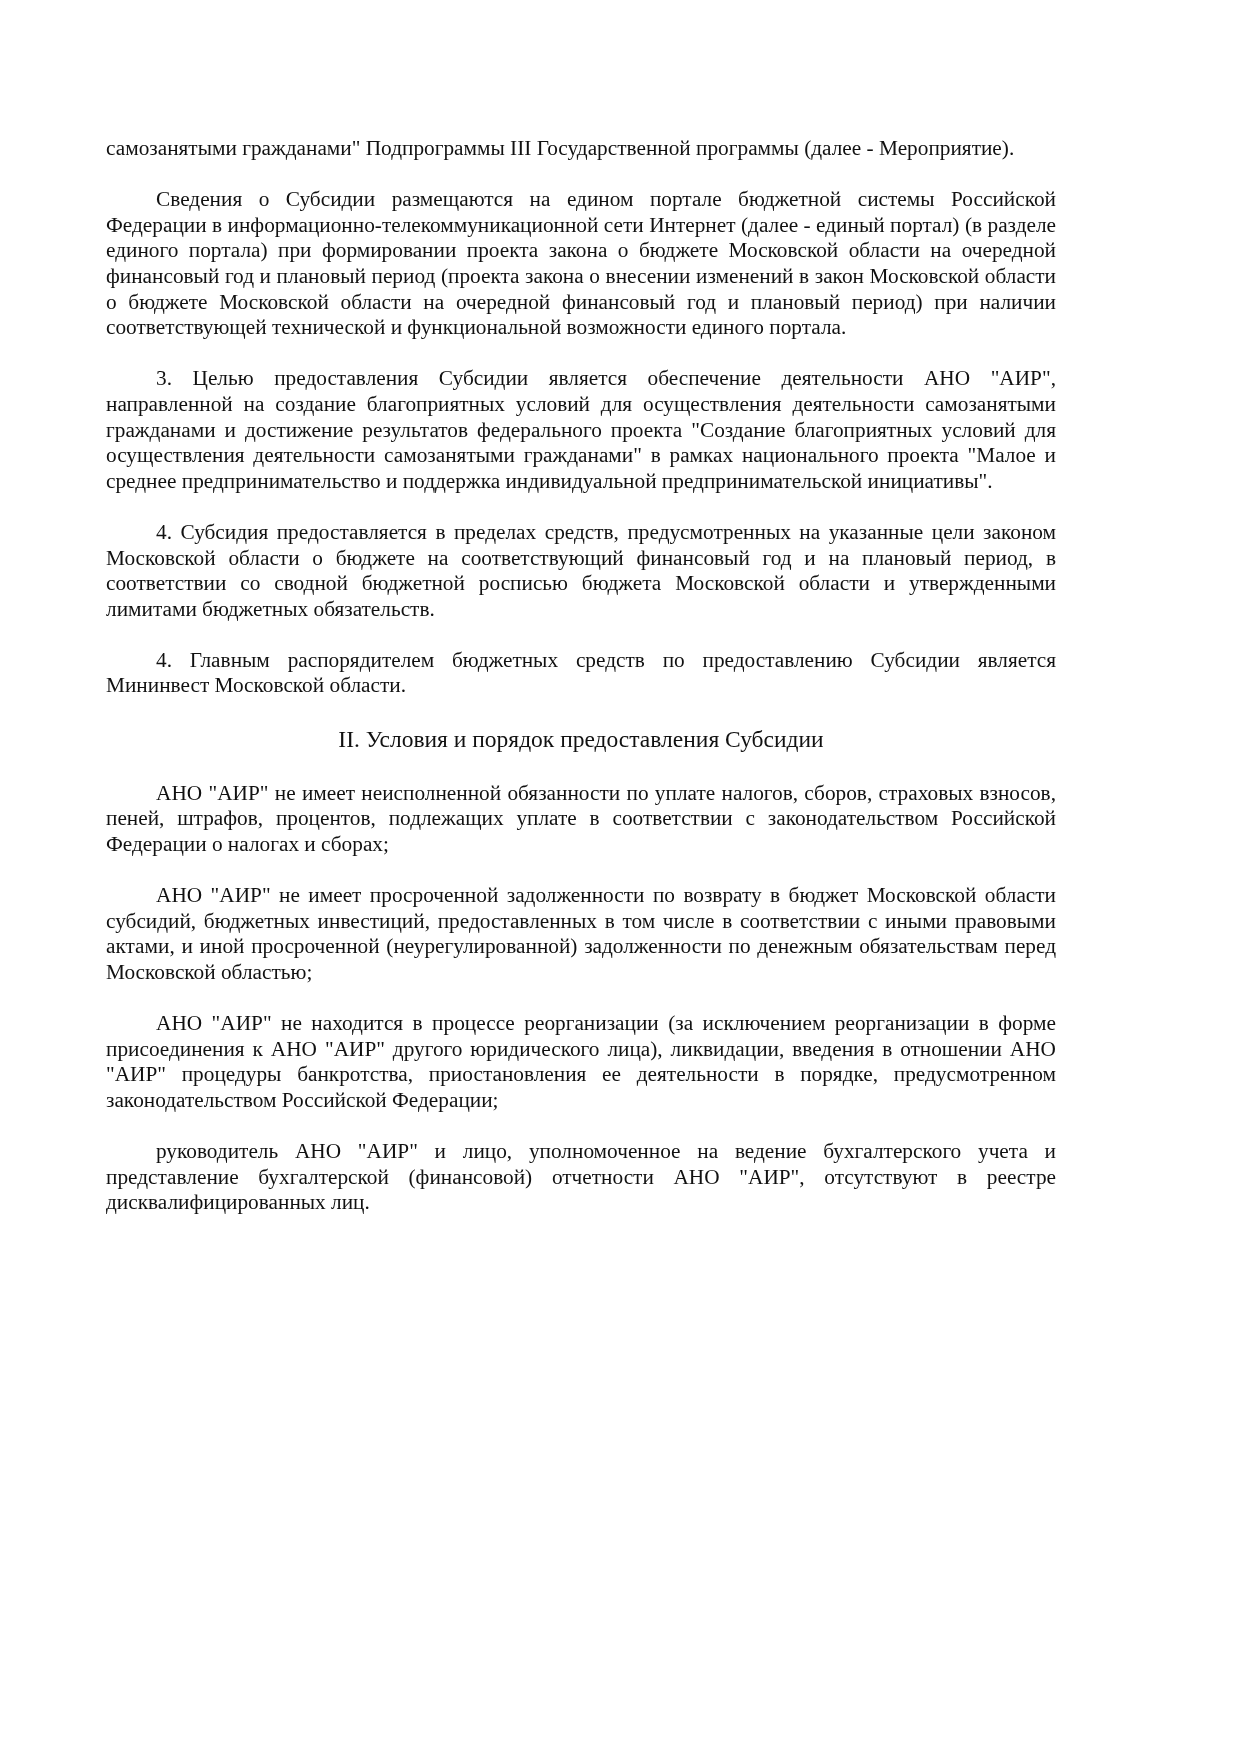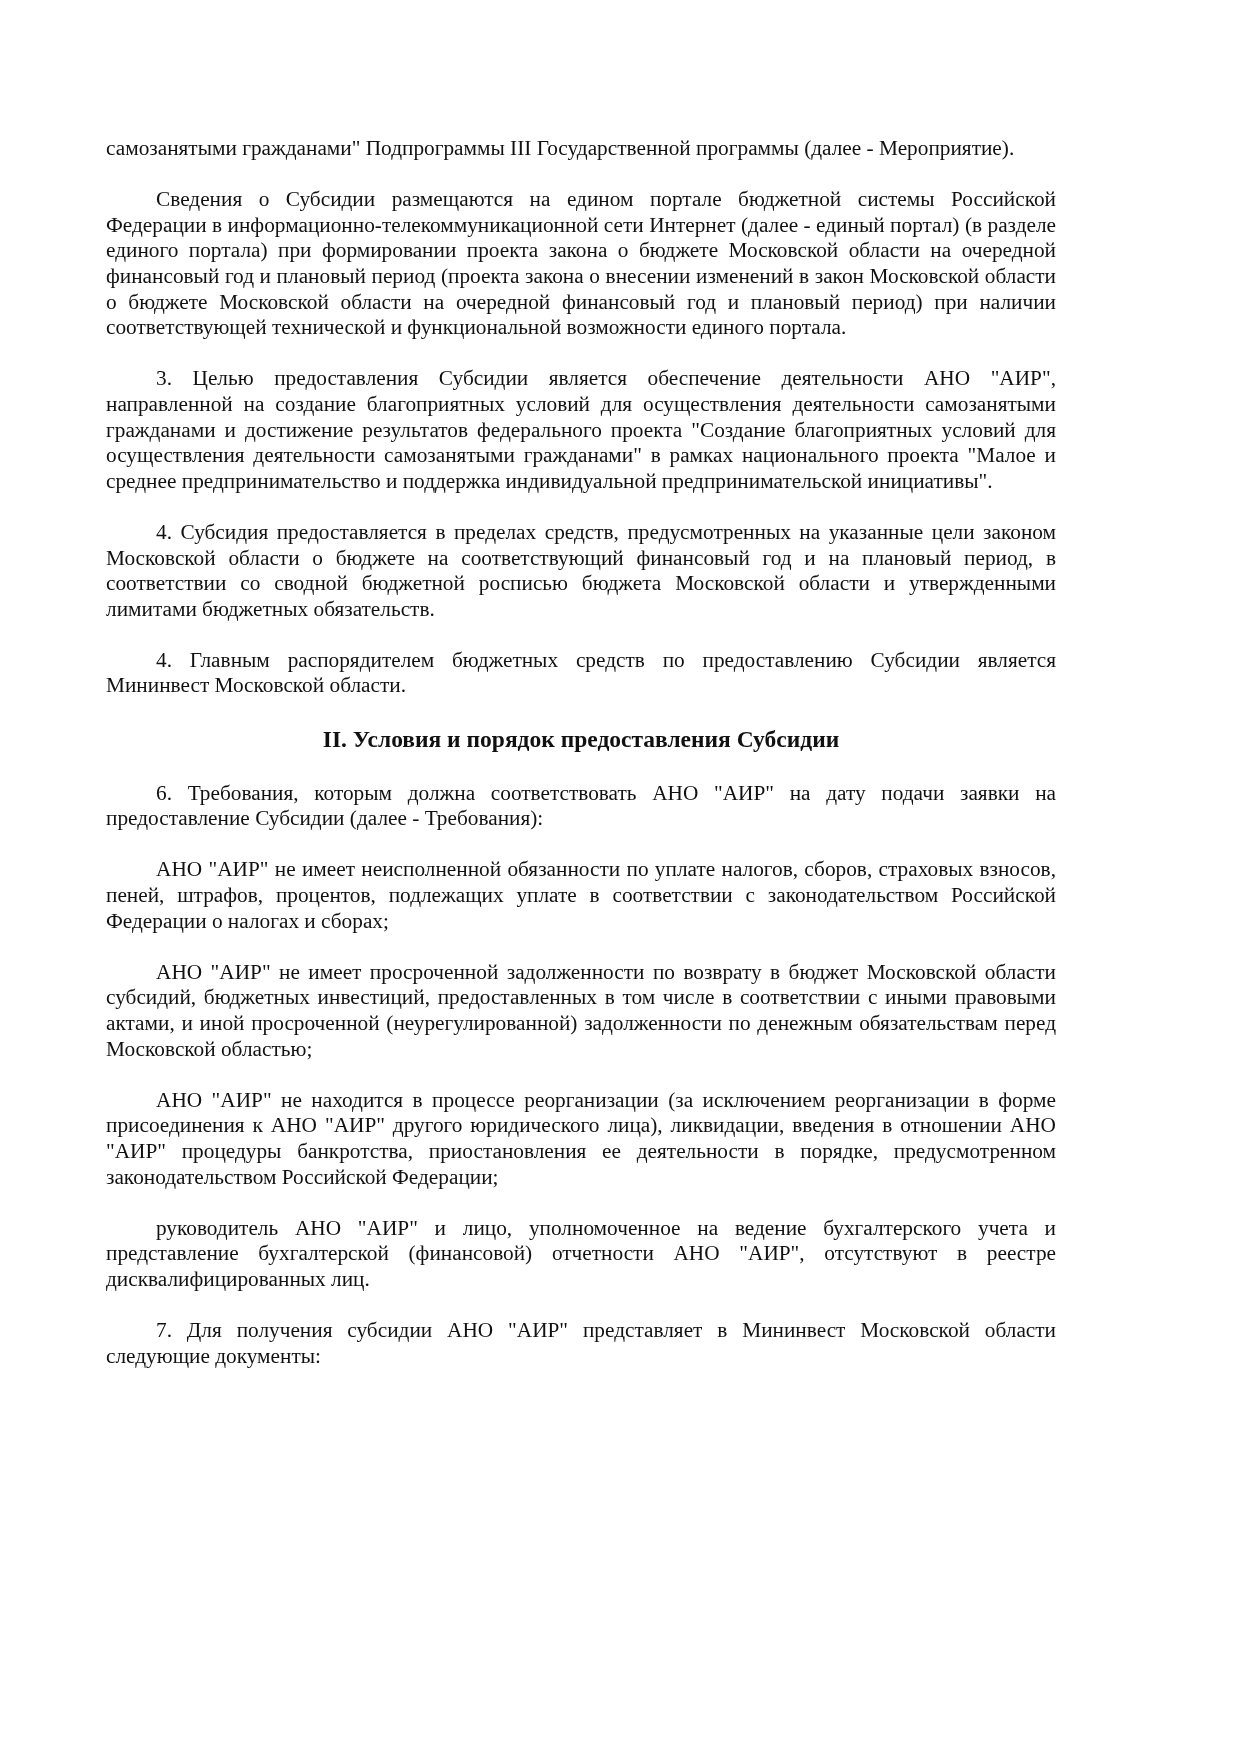--- a/index.html
+++ b/index.html
@@ -27,36 +27,34 @@
       margin: 0 0 25.6px 0;
       text-align: justify;
       text-indent: 50px;
     }
     .para.no-indent {
       text-indent: 0;
     }
     .heading {
       margin: 10px 0 28px 0;
       text-align: center;
-      font-weight: bold;
+      font-weight: normal;
       font-size: 23.5px;
       line-height: 28px;
     }
   </style>
 </head>
 <body>
 
 <div class="page">
   <p class="para no-indent">самозанятыми гражданами" Подпрограммы III Государственной программы (далее - Мероприятие).</p>
   <p class="para">Сведения о Субсидии размещаются на едином портале бюджетной системы Российской Федерации в информационно-телекоммуникационной сети Интернет (далее - единый портал) (в разделе единого портала) при формировании проекта закона о бюджете Московской области на очередной финансовый год и плановый период (проекта закона о внесении изменений в закон Московской области о бюджете Московской области на очередной финансовый год и плановый период) при наличии соответствующей технической и функциональной возможности единого портала.</p>
   <p class="para">3. Целью предоставления Субсидии является обеспечение деятельности АНО "АИР", направленной на создание благоприятных условий для осуществления деятельности самозанятыми гражданами и достижение результатов федерального проекта "Создание благоприятных условий для осуществления деятельности самозанятыми гражданами" в рамках национального проекта "Малое и среднее предпринимательство и поддержка индивидуальной предпринимательской инициативы".</p>
   <p class="para">4. Субсидия предоставляется в пределах средств, предусмотренных на указанные цели законом Московской области о бюджете на соответствующий финансовый год и на плановый период, в соответствии со сводной бюджетной росписью бюджета Московской области и утвержденными лимитами бюджетных обязательств.</p>
   <p class="para">4. Главным распорядителем бюджетных средств по предоставлению Субсидии является Мининвест Московской области.</p>
 
   <h2 class="heading">II. Условия и порядок предоставления Субсидии</h2>
 
-  <p class="para">6. Требования, которым должна соответствовать АНО "АИР" на дату подачи заявки на предоставление Субсидии (далее - Требования):</p>
   <p class="para">АНО "АИР" не имеет неисполненной обязанности по уплате налогов, сборов, страховых взносов, пеней, штрафов, процентов, подлежащих уплате в соответствии с законодательством Российской Федерации о налогах и сборах;</p>
   <p class="para">АНО "АИР" не имеет просроченной задолженности по возврату в бюджет Московской области субсидий, бюджетных инвестиций, предоставленных в том числе в соответствии с иными правовыми актами, и иной просроченной (неурегулированной) задолженности по денежным обязательствам перед Московской областью;</p>
   <p class="para">АНО "АИР" не находится в процессе реорганизации (за исключением реорганизации в форме присоединения к АНО "АИР" другого юридического лица), ликвидации, введения в отношении АНО "АИР" процедуры банкротства, приостановления ее деятельности в порядке, предусмотренном законодательством Российской Федерации;</p>
   <p class="para">руководитель АНО "АИР" и лицо, уполномоченное на ведение бухгалтерского учета и представление бухгалтерской (финансовой) отчетности АНО "АИР", отсутствуют в реестре дисквалифицированных лиц.</p>
-  <p class="para">7. Для получения субсидии АНО "АИР" представляет в Мининвест Московской области следующие документы:</p>
 </div>
 
 </body></html>

